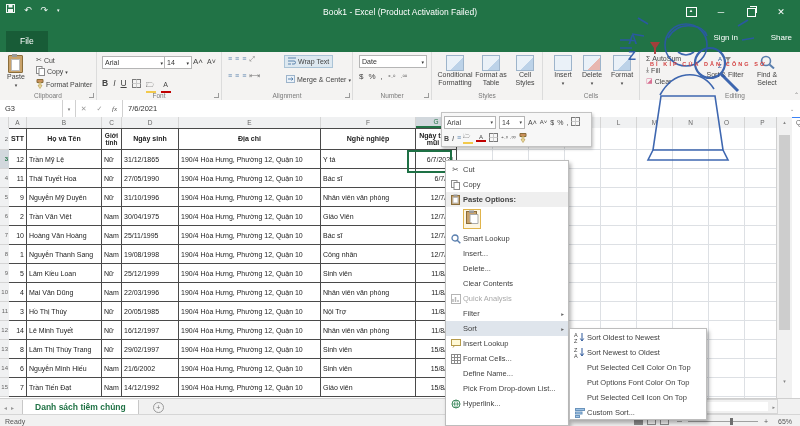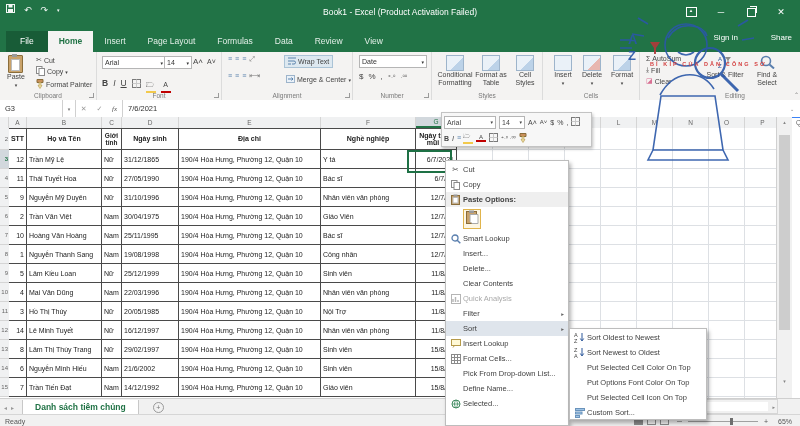--- a/index.html
+++ b/index.html
@@ -139,29 +139,20 @@
       </span>
     <span class="winbtn">─</span>
     <span class="winbtn">
         <span class="restore"></span>
       </span>
     <span class="winbtn">✕</span>
   </div>
 
   <div class="abs tabsrow">
     <span class="ftab">File</span>
-    <span id="rtabs" style="display:flex;align-items:flex-end">
-        <span class="rtab active">Home</span>
-        <span class="rtab">Insert</span>
-        <span class="rtab">Page Layout</span>
-        <span class="rtab">Formulas</span>
-        <span class="rtab">Data</span>
-        <span class="rtab">Review</span>
-        <span class="rtab">View</span>
-      </span>
   </div>
   <div class="abs signin">Sign in</div>
   <div class="abs share">Share</div>
 
   <div class="abs ribbon">
     <div class="rgroup" style="width:96px">
       <div class="abs" style="left:4px;top:2px">
           <div class="bigbtn">
             <span class="clip-icon"></span>
             <span>Paste</span>
@@ -691,34 +682,34 @@
         <span class="cm-ico">
           <svg width="10" height="10" viewBox="0 0 10 10">
             <rect x="0.5" y="0.5" width="9" height="9" fill="#fff" stroke="#8a8a8a"></rect>
             <path d="M0.5 3.5 h9 M0.5 6.5 h9 M3.5 0.5 v9 M6.5 0.5 v9" stroke="#8a8a8a"></path>
           </svg>
         </span>
         <span>Format Cells...</span>
       </div>
       <div class="cm-item">
         <span class="cm-ico"></span>
+        <span>Define Name...</span>
+      </div>
+      <div class="cm-item">
+        <span class="cm-ico"></span>
         <span>Pick From Drop-down List...</span>
-      </div>
-      <div class="cm-item">
-        <span class="cm-ico"></span>
-        <span>Define Name...</span>
       </div>
       <div class="cm-item">
         <span class="cm-ico">
           <svg width="10" height="10" viewBox="0 0 10 10">
             <circle cx="5" cy="5" r="4" stroke="#3f8a5f" fill="none"></circle>
             <path d="M1 5 h8 M5 1 a6 6 0 0 1 0 8 M5 1 a6 6 0 0 0 0 8" stroke="#3f8a5f" fill="none" stroke-width="0.8"></path>
           </svg>
         </span>
-        <span>Selected...</span>
+        <span>Hyperlink...</span>
       </div>
     </div>
 
   <div class="abs submenu" id="submenu">
       <div class="cm-item">
         <span class="cm-ico">
           <svg width="11" height="11" viewBox="0 0 11 11">
             <text x="0" y="5" font-size="5.5" fill="#444" font-family="sans-serif">A</text>
             <text x="0" y="11" font-size="5.5" fill="#444" font-family="sans-serif">Z</text>
             <path d="M8 1 V8 M6.3 6.5 L8 9 L9.7 6.5" stroke="#2b579a" fill="none"></path>

